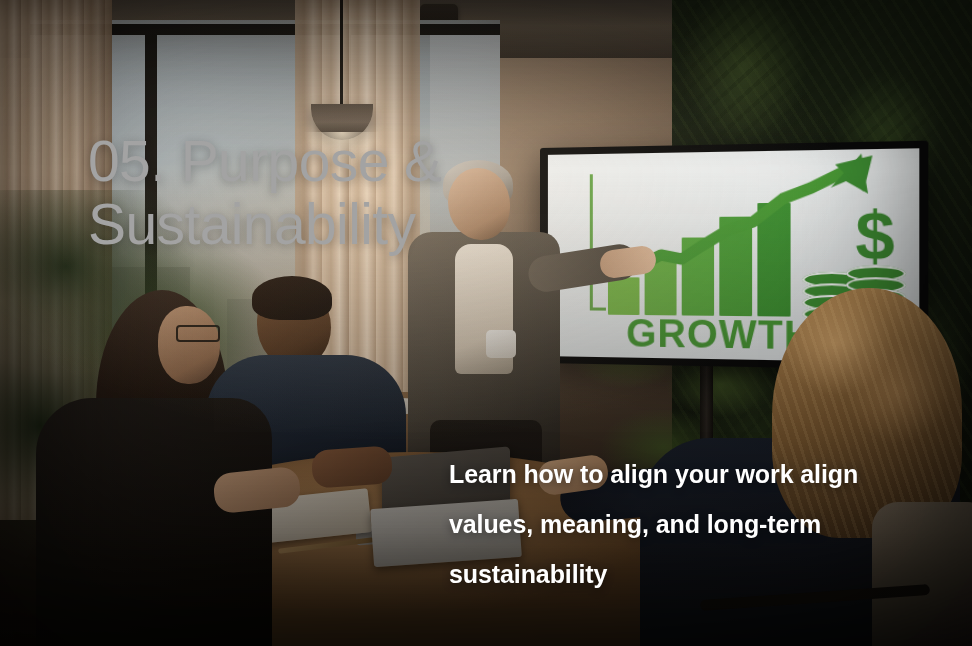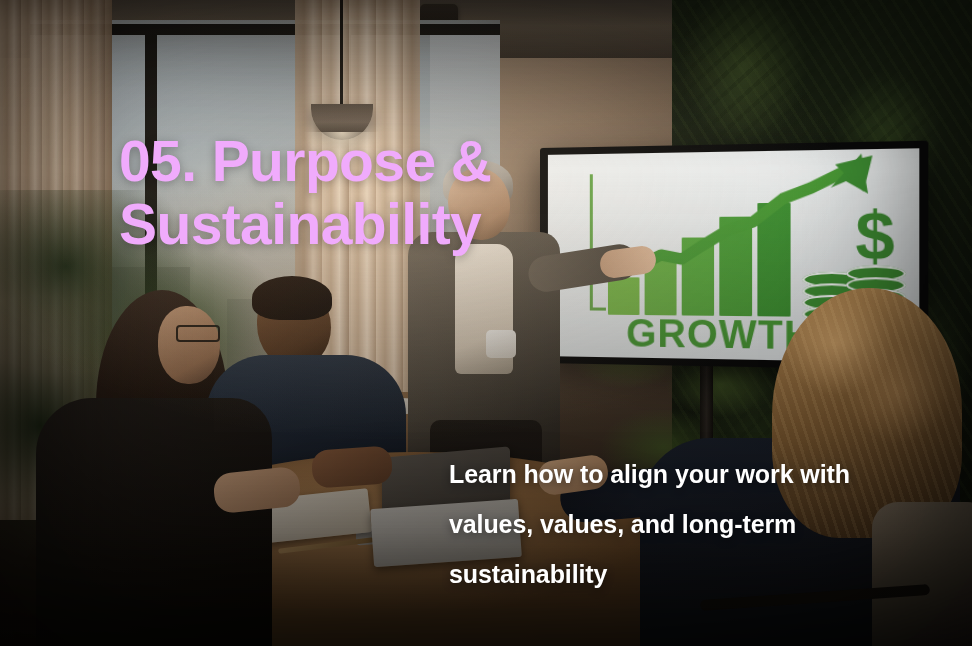--- a/index.html
+++ b/index.html
@@ -368,26 +368,25 @@
   }
   .vignette{
     position:absolute;inset:0;pointer-events:none;
     box-shadow:inset 0 0 140px 46px rgba(0,0,0,.62);
   }
 
   
   .overlay{position:absolute;inset:0;}
   .title{
     position:absolute;left:88px;top:92px;width:470px;
-    color:#f0abfc;
+    color:#a3a3a3;
     font-size:57px;line-height:1.1;
-    font-weight:bold;
+    font-weight:normal;
     letter-spacing:-0.6px;
     text-shadow:0 2px 10px rgba(0,0,0,.30);
-    margin-left:31px;
   }
   .subtitle{
     position:absolute;left:449px;top:424px;width:490px;
     color:#ffffff;
     font-size:25px;line-height:2.0;
     font-weight:bold;
     letter-spacing:-0.1px;
     text-shadow:0 2px 8px rgba(0,0,0,.45);
   }
 </style>
@@ -505,16 +504,16 @@
     <div class="p3-hair"></div>
     <div class="p3-chair"></div>
     <div class="chair-arm"></div>
 
     <div class="grade"></div>
     <div class="vignette"></div>
   </div>
 
   <div class="overlay">
     <h1 class="title">05. Purpose &amp; Sustainability</h1>
-    <p class="subtitle">Learn how to align your work with values, values, and long-term sustainability</p>
+    <p class="subtitle">Learn how to align your work align values, meaning, and long-term sustainability</p>
   </div>
 
 </div>
 
 </body></html>

